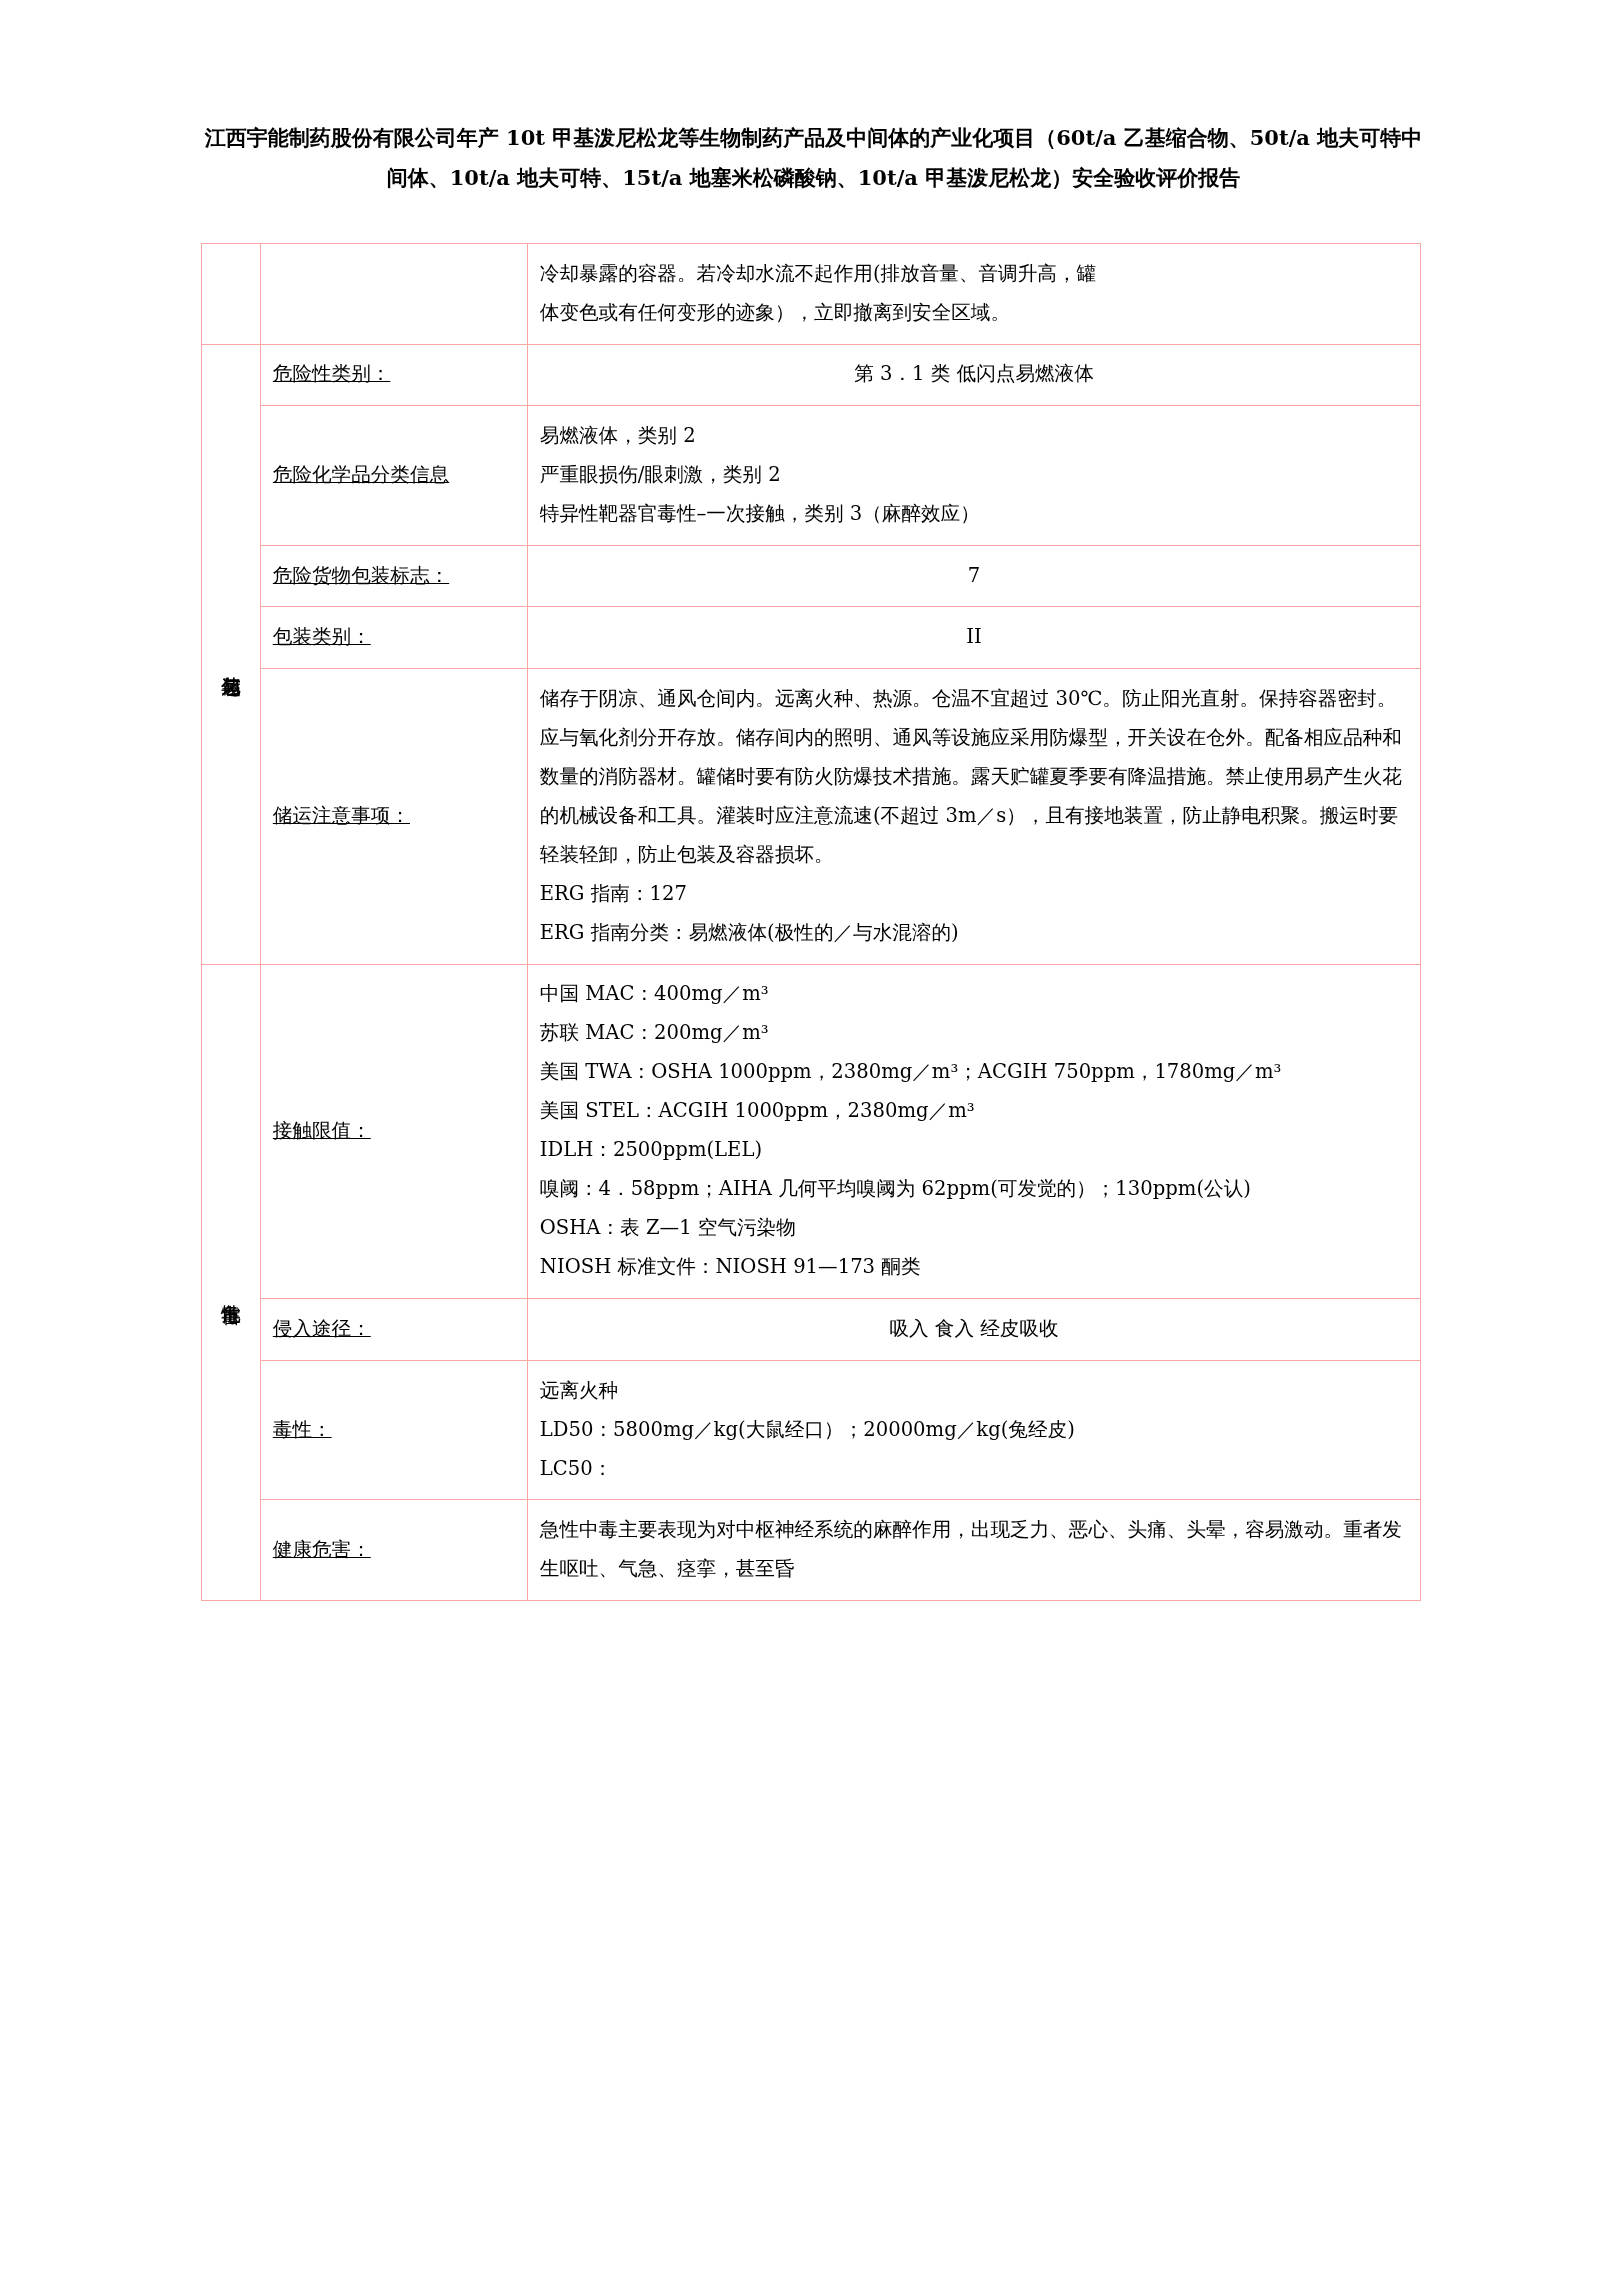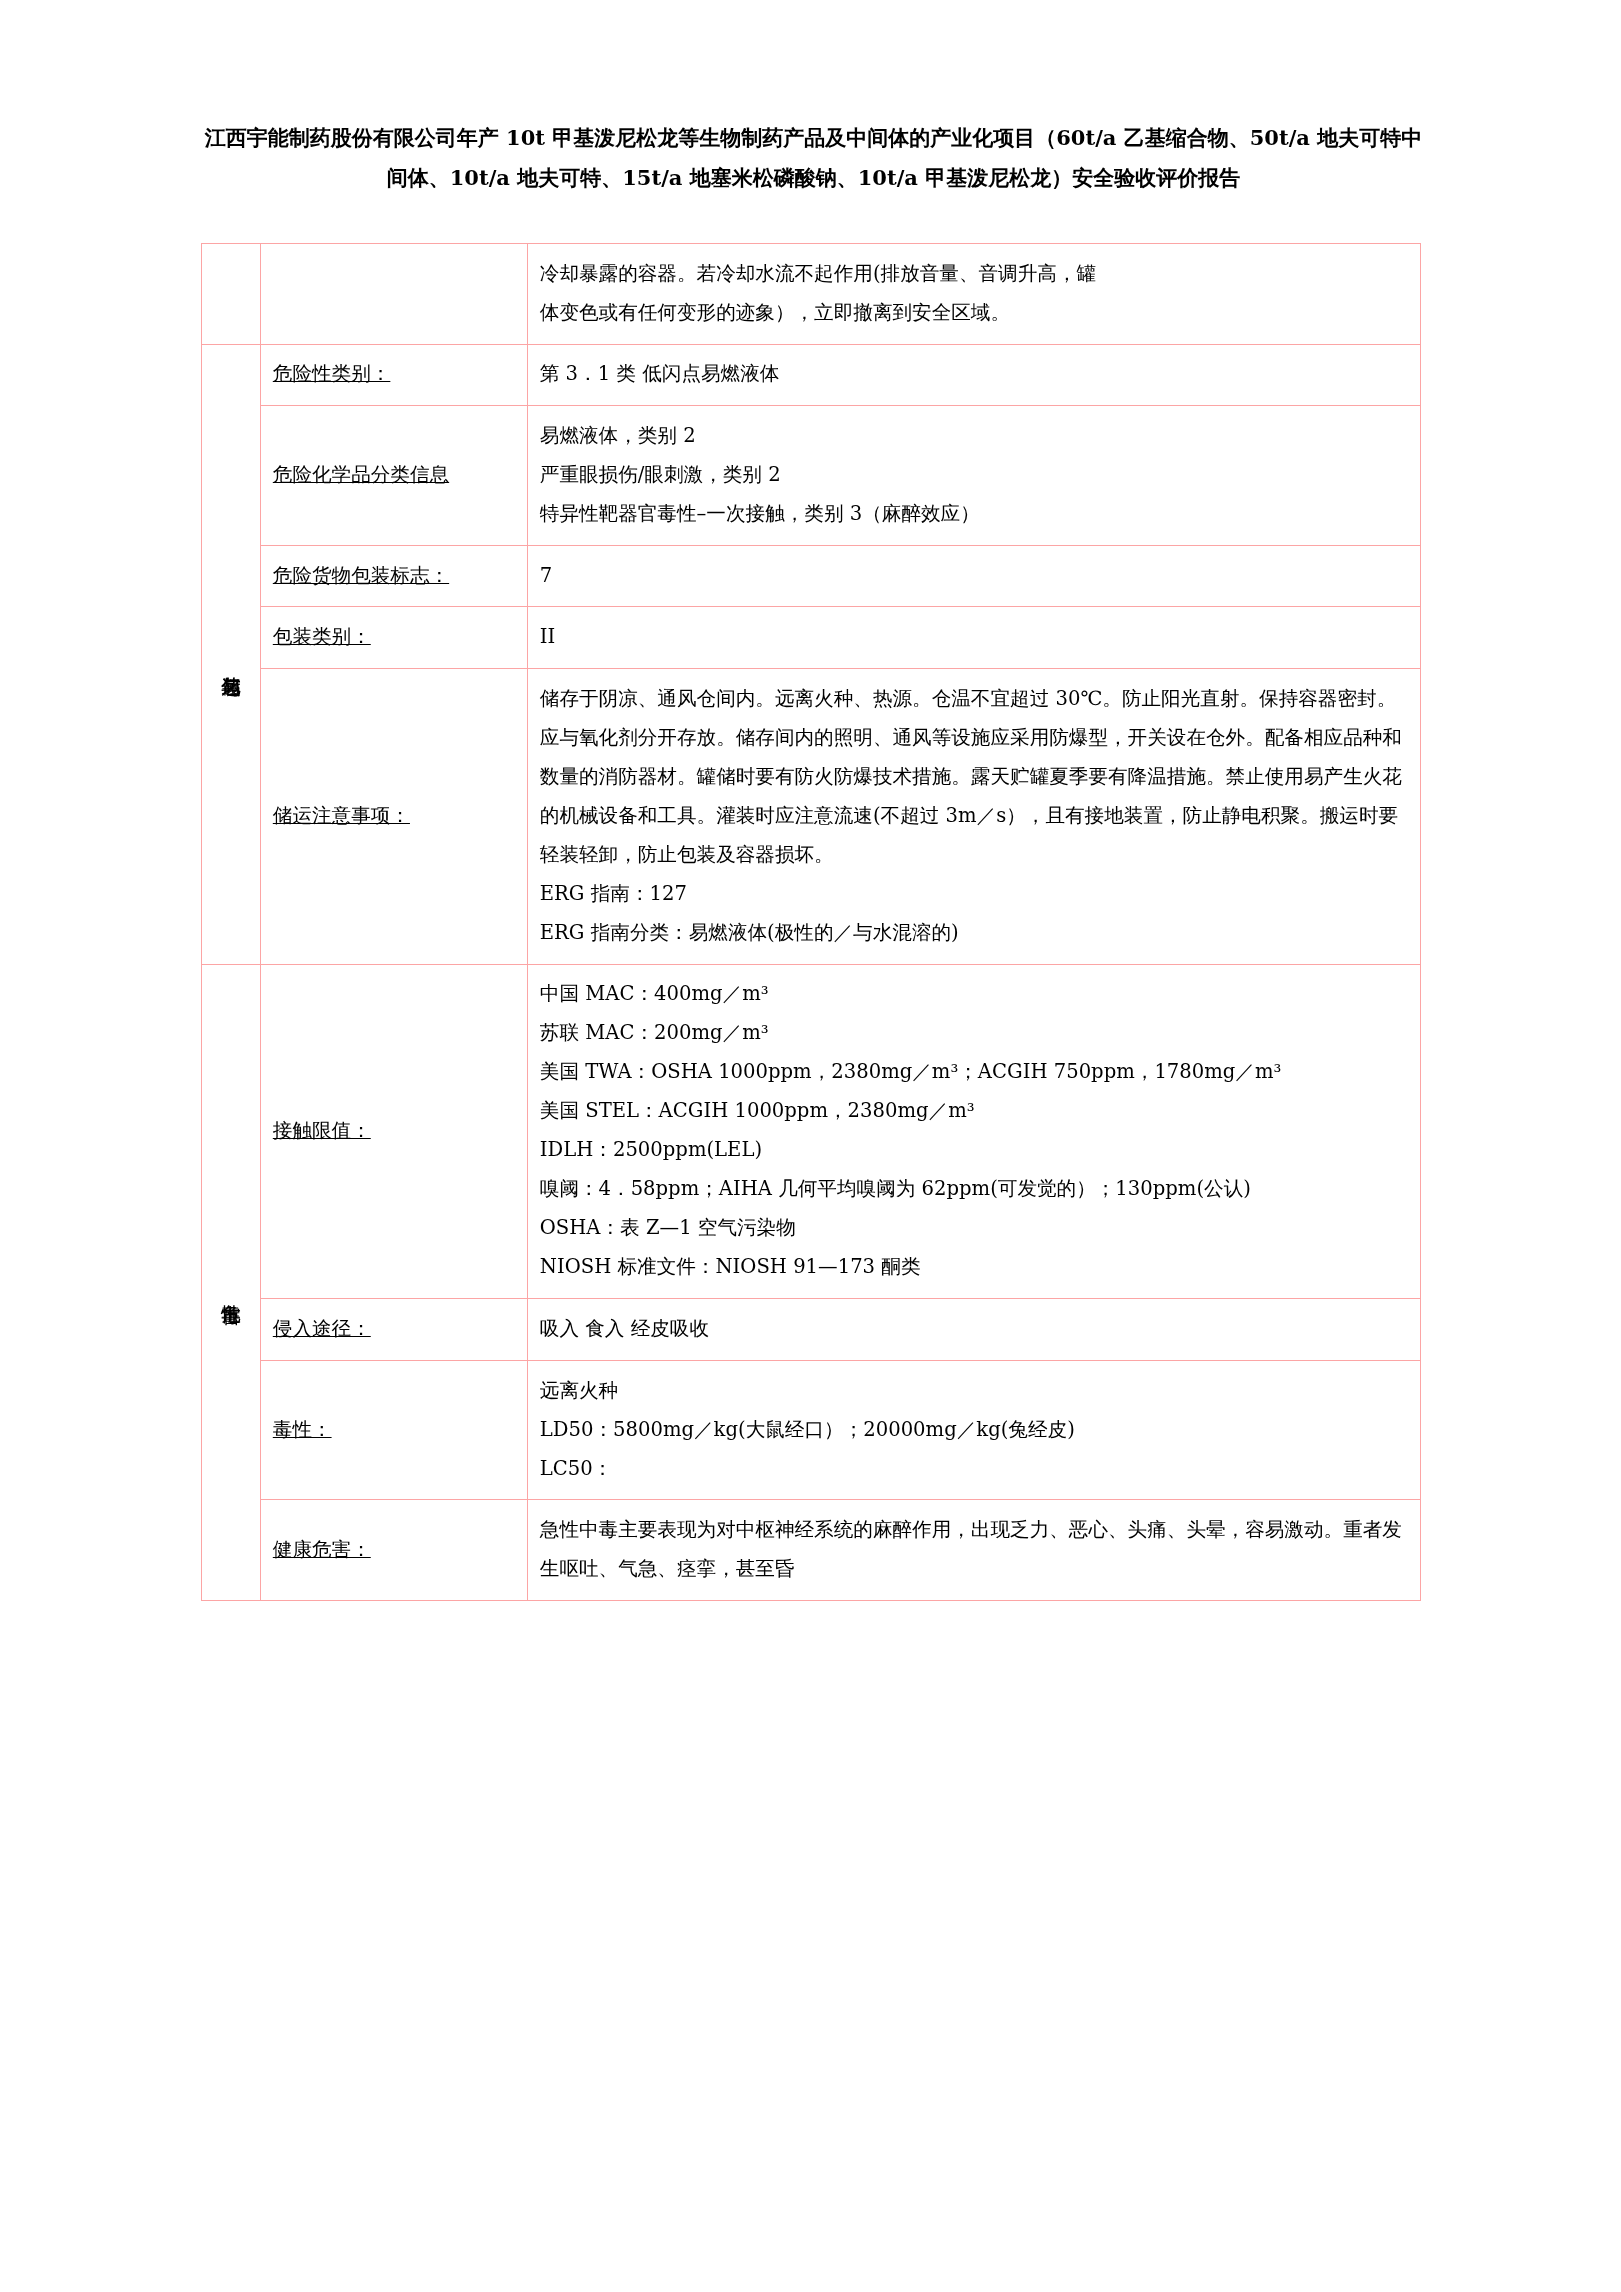--- a/index.html
+++ b/index.html
@@ -59,20 +59,21 @@
   td.label {
     width: 267px;
     vertical-align: middle;
     text-decoration: underline;
   }
   td.value {
     vertical-align: top;
   }
   td.value.mid {
     vertical-align: middle;
+    text-align: center;
   }
   .line {
     display: block;
     white-space: normal;
   }
   .footer {
     position: absolute;
     left: 201px;
     top: 2133px;
     width: 1220px;

